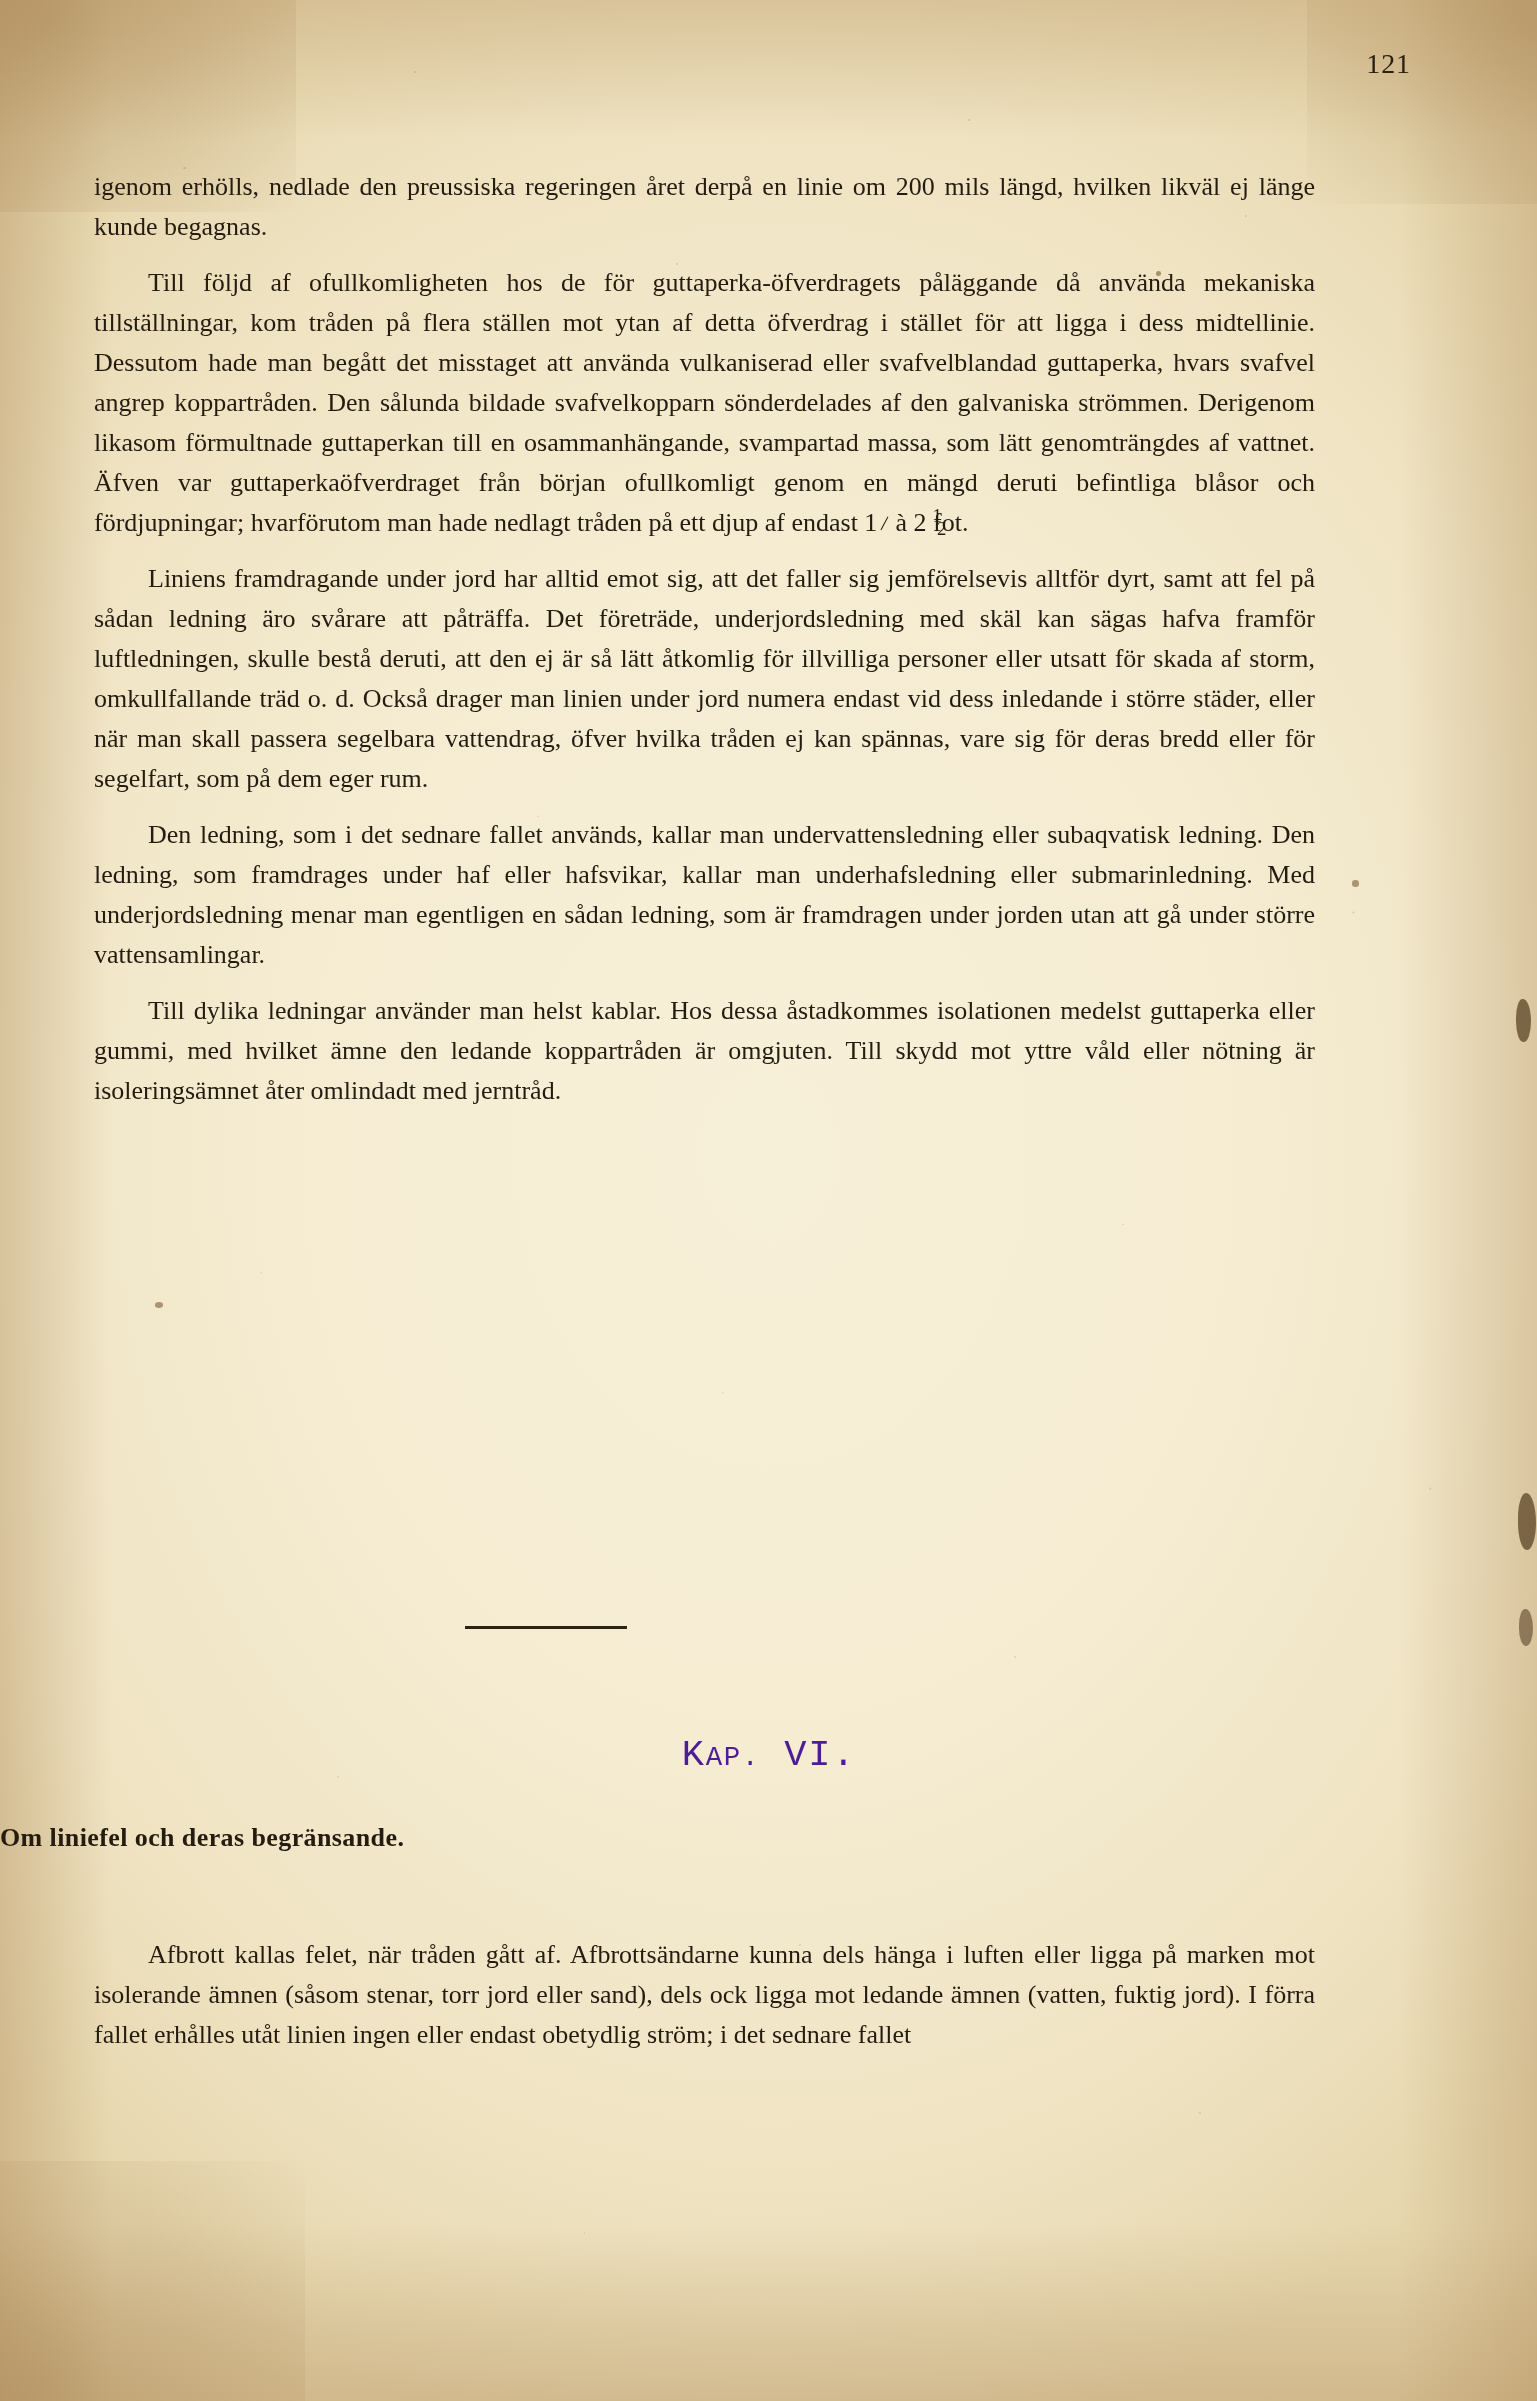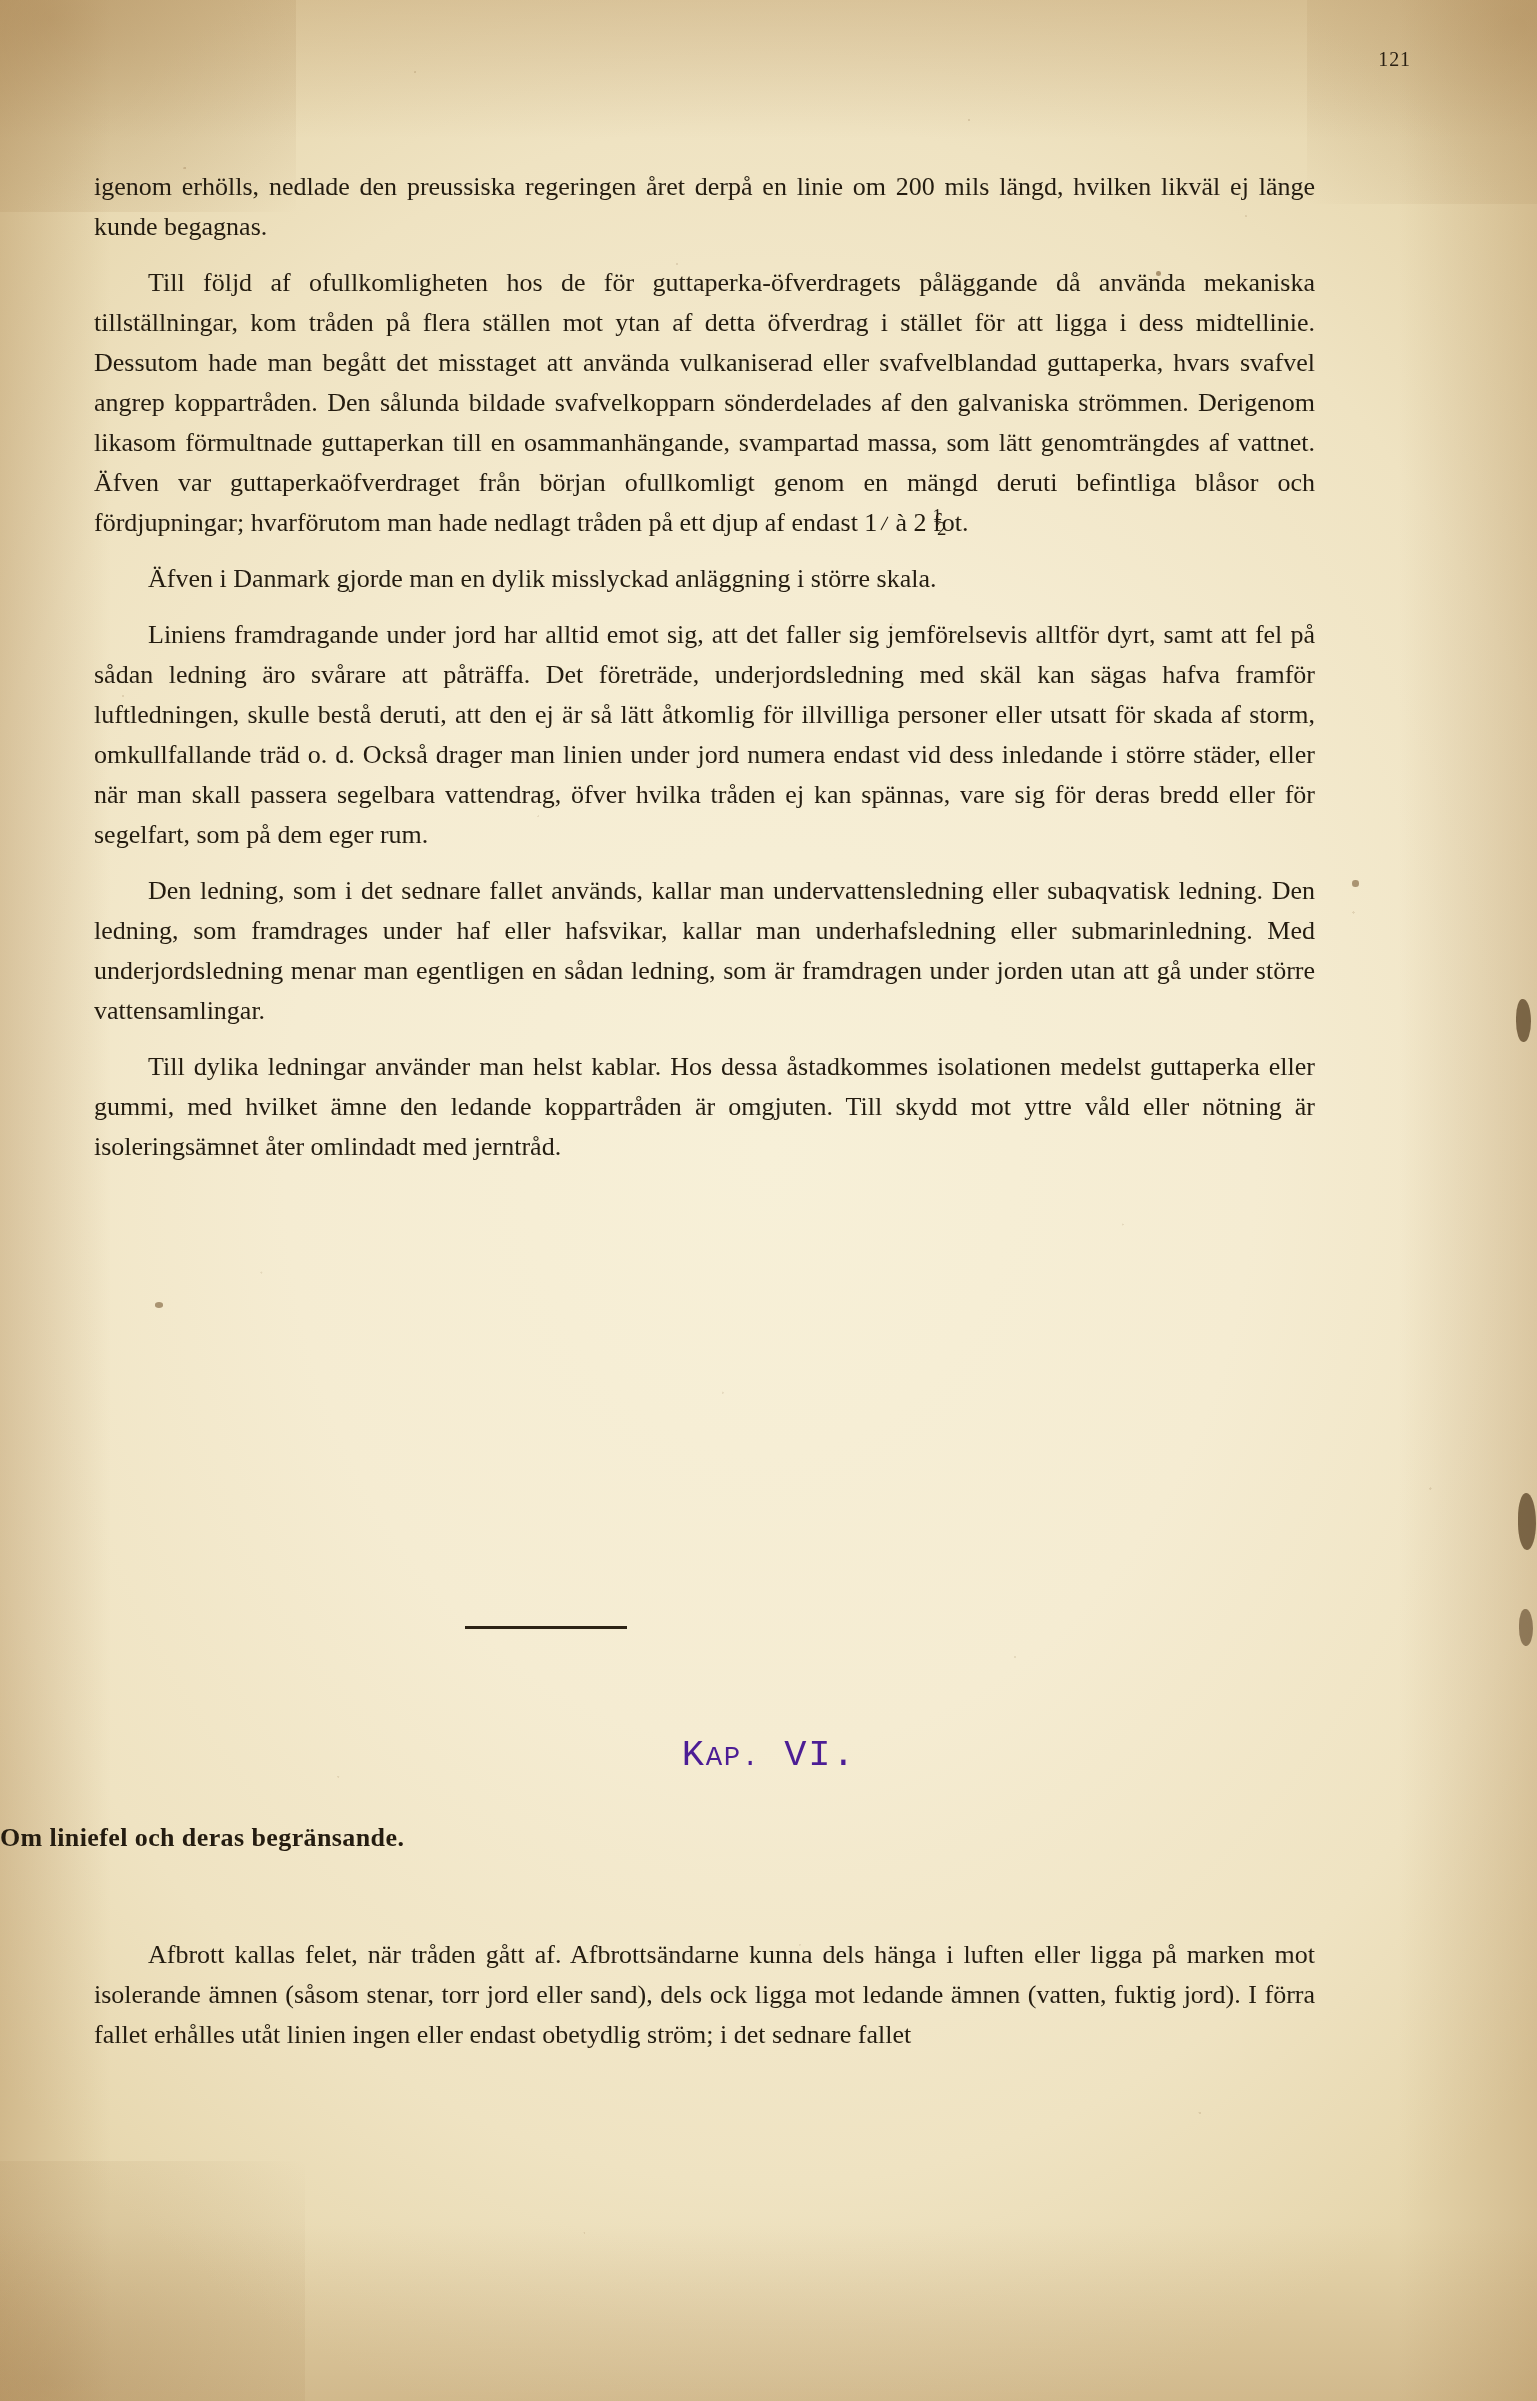--- a/index.html
+++ b/index.html
@@ -112,21 +112,21 @@
   
   .page {
     position: absolute;
     inset: 0;
     color: #241c10;
   }
   .folio {
     position: absolute;
     top: 48px;
     right: 127px;
-    font-size: 20px;
+    font-size: 28px;
     letter-spacing: 0.9px;
     color: #2a2013;
   }
   .textblock {
     position: absolute;
     left: 78px;
     top: 151px;
     width: 1253px;
     font-size: 26px;
     line-height: 40px;
@@ -234,21 +234,20 @@
 <div class="page">
 
   <div class="folio">121</div>
 
   <div class="textblock upper">
 
     <p>igenom erhölls, nedlade den preussiska regeringen året derpå en linie om 200 mils längd, hvilken likväl ej länge kunde begagnas.</p>
 
     <p class="indent"><span>Till följd af ofullkomligheten hos de för guttaperka-öfverdragets påläggande då använda mekaniska tillställningar, kom tråden på flera ställen mot ytan af detta öfverdrag i stället för att ligga i dess midtellinie. Dessutom hade man begått det misstaget att använda vulkaniserad eller svafvelblandad guttaperka, hvars svafvel angrep koppartråden. Den sålunda bildade svafvelkopparn sönderdelades af den galvaniska strömmen. Derigenom likasom förmultnade guttaperkan till en osammanhängande, svampartad massa, som lätt genomträngdes af vattnet. Äfven var guttaperkaöfverdraget från början ofullkomligt genom en mängd deruti befintliga blåsor och fördjupningar; hvarförutom man hade nedlagt tråden på ett djup af endast 1</span><span class="frac"><span class="num">1</span><span class="bar"></span><span class="den">2</span></span><span> à 2 fot.</span></p>
 
-    <p class="indent">Äfven i Danmark gjorde man en dylik misslyckad anläggning i större skala.</p>
     <p class="indent">Liniens framdragande under jord har alltid emot sig, att det faller sig jemförelsevis alltför dyrt, samt att fel på sådan ledning äro svårare att påträffa. Det företräde, underjordsledning med skäl kan sägas hafva framför luftledningen, skulle bestå deruti, att den ej är så lätt åtkomlig för illvilliga personer eller utsatt för skada af storm, omkullfallande träd o. d. Också drager man linien under jord numera endast vid dess inledande i större städer, eller när man skall passera segelbara vattendrag, öfver hvilka tråden ej kan spännas, vare sig för deras bredd eller för segelfart, som på dem eger rum.</p>
     <p class="indent">Den ledning, som i det sednare fallet används, kallar man undervattensledning eller subaqvatisk ledning. Den ledning, som framdrages under haf eller hafsvikar, kallar man underhafsledning eller submarinledning. Med underjordsledning menar man egentligen en sådan ledning, som är framdragen under jorden utan att gå under större vattensamlingar.</p>
     <p class="indent">Till dylika ledningar använder man helst kablar. Hos dessa åstadkommes isolationen medelst guttaperka eller gummi, med hvilket ämne den ledande koppartråden är omgjuten. Till skydd mot yttre våld eller nötning är isoleringsämnet åter omlindadt med jerntråd.</p>
   </div>
 
   <div class="rule"></div>
 
   <div class="chapter">
     <span class="kap"><span>K</span><span class="sc">AP.</span>
       <span>VI.</span></span>

